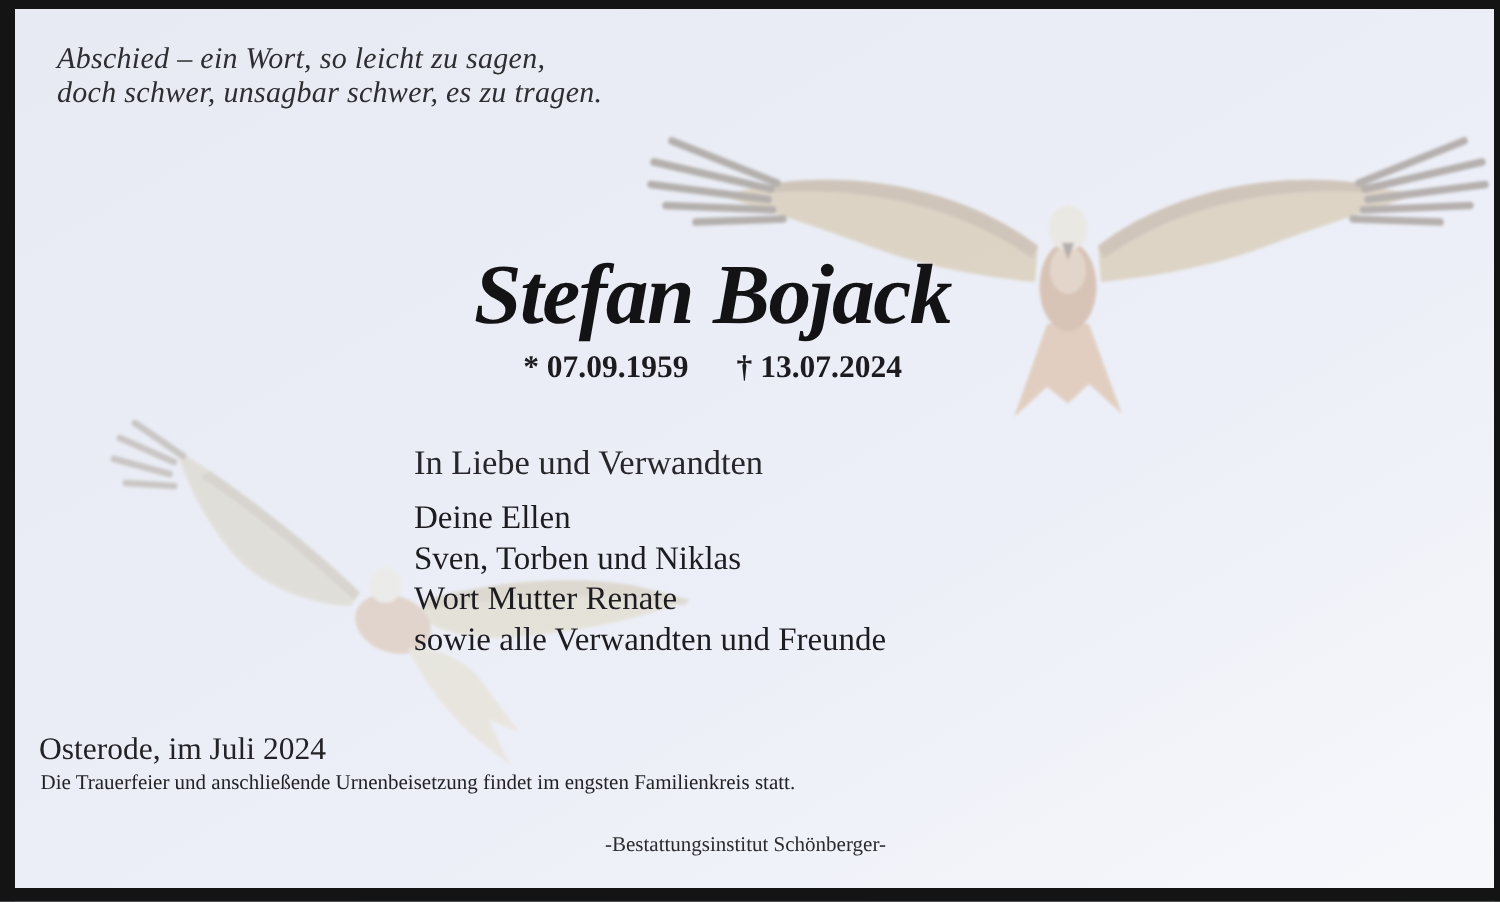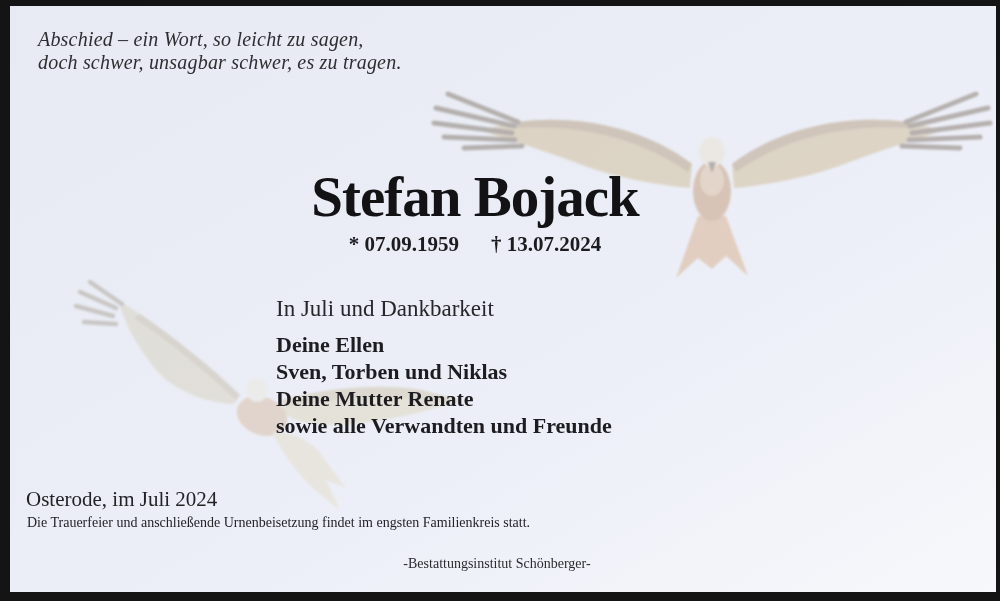--- a/index.html
+++ b/index.html
@@ -30,28 +30,28 @@
     left:38px;top:28px;
     font-style:italic;
     font-size:20px;line-height:23px;
     color:#2e2e32;
     letter-spacing:.2px;
   }
 
   .memorial{left:0;top:168px;width:950px;text-align:center;}
   .memorial .name{
     margin:0;font-size:57px;line-height:58px;font-weight:bold;
-    color:#131316;letter-spacing:-1px;
+    color:#131316;letter-spacing:-1px;font-style:italic;
   }
   .memorial .dates{margin-top:6px;font-size:21px;font-weight:bold;color:#1c1c20;}
   .memorial .dates .birth{margin-right:32px;}
 
   .tribute{left:276px;top:296px;}
   .tribute .intro{font-size:23px;line-height:26px;color:#27272b;}
-  .tribute .mourners{margin-top:9px;font-weight:bold;font-size:22px;line-height:27px;color:#1d1d21;}
+  .tribute .mourners{margin-top:9px;font-weight:normal;font-size:22px;line-height:27px;color:#1d1d21;}
 
   .place-date{left:26px;top:487px;font-size:21px;color:#232327;}
   .service{left:27px;top:515px;font-size:14px;color:#232327;}
   .funeral-home{left:0;top:556px;width:994px;text-align:center;font-size:14px;color:#2b2b2f;}
 </style>
 </head>
 <body>
 
 <div class="page">
 
@@ -111,25 +111,25 @@
   </div>
 
   <div class="txt memorial">
     <h1 class="name">Stefan Bojack</h1>
     <div class="dates">
       <span class="birth">* 07.09.1959</span><span class="death">† 13.07.2024</span>
     </div>
   </div>
 
   <div class="txt tribute">
-    <div class="intro">In Juli und Dankbarkeit</div>
+    <div class="intro">In Liebe und Verwandten</div>
     <div class="mourners">
       <div>Deine Ellen</div>
       <div>Sven, Torben und Niklas</div>
-      <div>Deine Mutter Renate</div>
+      <div>Wort Mutter Renate</div>
       <div>sowie alle Verwandten und Freunde</div>
     </div>
   </div>
 
   <div class="txt place-date">Osterode, im Juli 2024</div>
   <div class="txt service">Die Trauerfeier und anschließende Urnenbeisetzung findet im engsten Familienkreis statt.</div>
   <div class="txt funeral-home">-Bestattungsinstitut Schönberger-</div>
 
   <div class="frame top"></div>
   <div class="frame left"></div>

